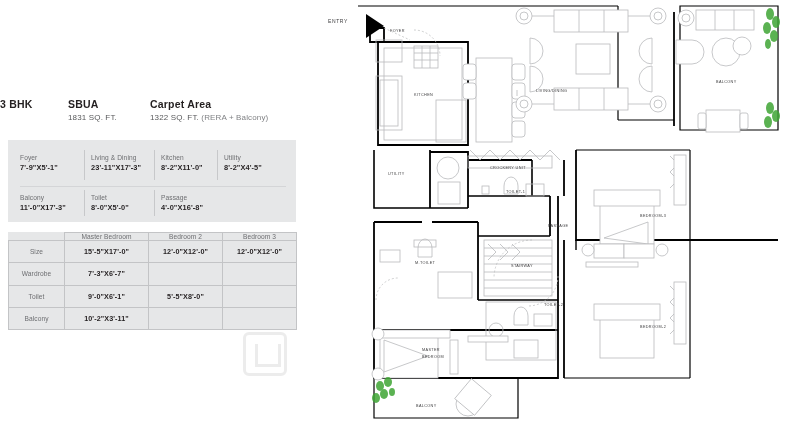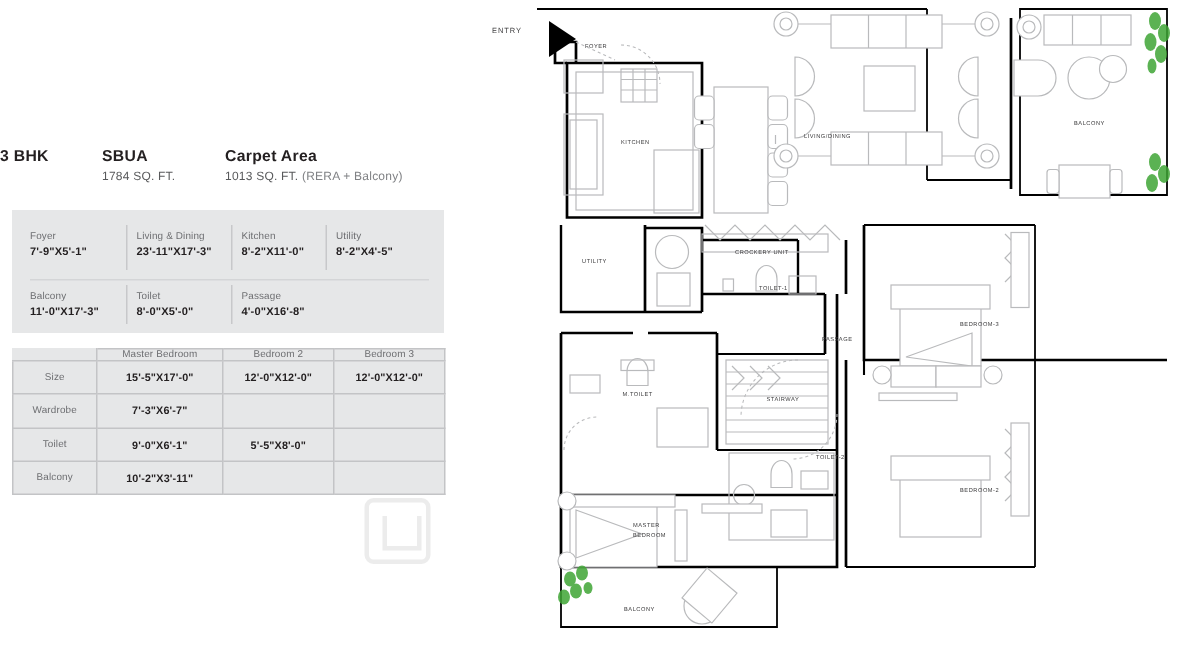--- a/index.html
+++ b/index.html
@@ -109,26 +109,26 @@
 <div id="page">
 
   <div class="info-panel">
 
     <div class="hdr">
       <div class="col" id="col-bhk">
         <div class="title">3 BHK</div>
       </div>
       <div class="col" id="col-sbua">
         <div class="title">SBUA</div>
-        <div class="sub">1784 SQ. FT.</div>
+        <div class="sub">1831 SQ. FT.</div>
       </div>
       <div class="col" id="col-carp">
         <div class="title">Carpet Area</div>
         <div class="sub">
-          <span>1013 SQ. FT.</span>
+          <span>1322 SQ. FT.</span>
           <span class="muted">(RERA + Balcony)</span>
         </div>
       </div>
     </div>
 
     <div class="grey-box">
       <div class="rooms-grid" id="rooms-grid">
           <div class="room-cell" style="left: 12px; top: 14px;">
             <div class="rname">Foyer</div>
             <div class="rdim">7'-9"X5'-1"</div>

